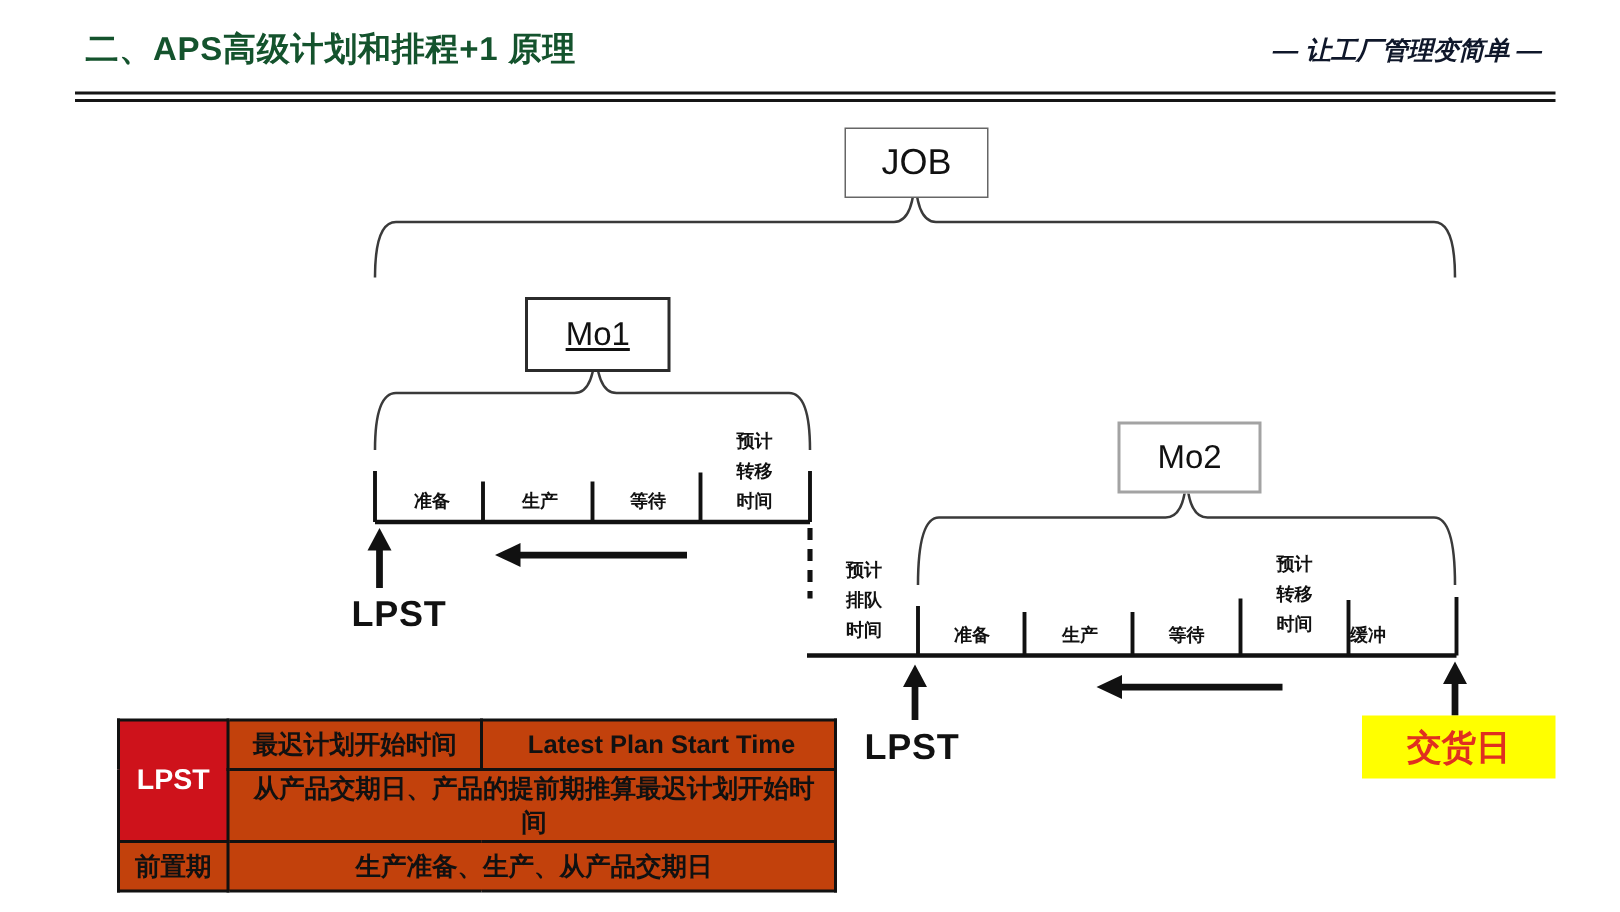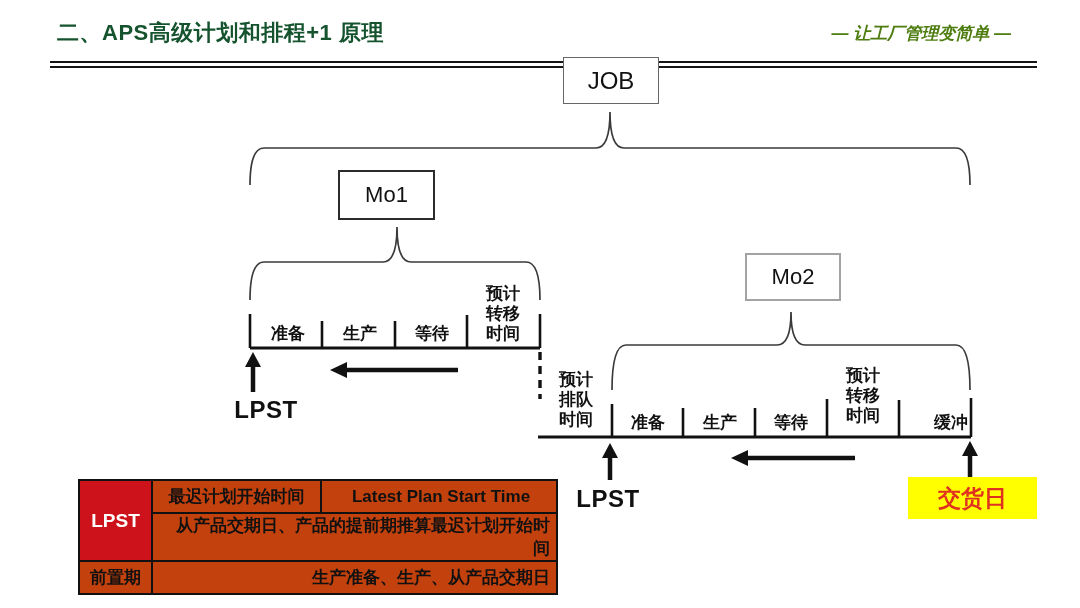--- a/index.html
+++ b/index.html
@@ -6,41 +6,41 @@
   .stage{
     position:relative;width:1080px;height:608px;background:#fff;overflow:hidden;
     font-family:"Liberation Sans","DejaVu Sans",sans-serif;color:#111;
   }
   
   .title{
     position:absolute;left:57px;top:18px;font-size:22px;font-weight:bold;
     letter-spacing:.5px;color:#14532d;
   }
   .slogan{
-    position:absolute;right:69px;top:22px;font-size:17px;font-weight:bold;
-    font-style:italic;color:#4d7c0f;
+    position:absolute;right:52px;top:22px;font-size:17px;font-weight:bold;
+    font-style:italic;color:#0f172a;
   }
   .double-rule{
     position:absolute;left:50px;top:61px;width:987px;height:3px;
     border-top:2px solid #151515;border-bottom:2px solid #151515;
   }
   
   .wires{position:absolute;left:0;top:0;z-index:2;}
   
   .node{
     position:absolute;background:#fff;display:flex;align-items:center;justify-content:center;
-    z-index:3;font-weight:500;
+    z-index:3;font-weight:500;margin-top:28px;
   }
   .node-job{left:563px;top:57px;width:94px;height:45px;border:1.5px solid #666;font-size:24px;}
-  .node-mo1{left:338px;top:170px;width:93px;height:46px;border:2px solid #2b2b2b;font-size:22px;}
+  .node-mo1{left:350px;top:170px;width:93px;height:46px;border:2px solid #2b2b2b;font-size:22px;text-decoration:underline;}
   .node-mo2{left:745px;top:253px;width:92px;height:44px;border:2px solid #a3a3a3;font-size:22px;}
   
   .seg{
     position:absolute;transform:translateX(-50%);text-align:center;
-    font-size:17px;font-weight:bold;line-height:20px;white-space:pre-line;z-index:3;
+    font-size:12px;font-weight:bold;line-height:20px;white-space:pre-line;z-index:3;
   }
   .lpst{
     position:absolute;transform:translateX(-50%);font-size:24px;font-weight:600;
     letter-spacing:.5px;z-index:3;
   }
   
   .delivery{
     position:absolute;left:908px;top:477px;width:129px;height:42px;background:#FFFF00;
     display:flex;align-items:center;justify-content:center;
     font-size:23px;font-weight:bold;color:#E03020;z-index:3;
@@ -52,21 +52,21 @@
   }
   .legend td{
     border:2px solid #111;font-weight:bold;font-size:17px;color:#111;
     text-align:center;vertical-align:middle;padding:0 6px;background:#c2410c;
   }
   .legend .c1{width:59px;}
   .legend .c2{width:155px;}
   .legend .c3{width:218px;padding-left:10px;}
   .legend tr{height:33px;}
   .legend td.red{background:#CE121B;color:#fff;font-size:19px;}
-  .legend td.left{text-align:right;padding-left:9px;}
+  .legend td.left{text-align:center;padding-left:9px;}
 </style>
 </head>
 <body>
 
 <div class="stage">
 
   <div class="title">二、APS高级计划和排程+1 原理</div>
   <div class="slogan">— 让工厂管理变简单 —</div>
   <div class="double-rule"></div>
 
@@ -139,21 +139,21 @@
   <div class="seg" style="left:576px;top:370px">预计
 排队
 时间</div>
 
   <div class="seg" style="left:648px;top:413px">准备</div>
   <div class="seg" style="left:720px;top:413px">生产</div>
   <div class="seg" style="left:791px;top:413px">等待</div>
   <div class="seg" style="left:863px;top:366px">预计
 转移
 时间</div>
-  <div class="seg" style="left:951px;top:413px">缓冲</div>
+  <div class="seg" style="left:912px;top:413px">缓冲</div>
 
   <div class="lpst" style="left:266px;top:396px">LPST</div>
   <div class="lpst" style="left:608px;top:485px">LPST</div>
 
   <div class="delivery">交货日</div>
 
   <table class="legend">
     <tbody>
         <tr>
       <td class="c1 red" rowspan="2">LPST</td>

